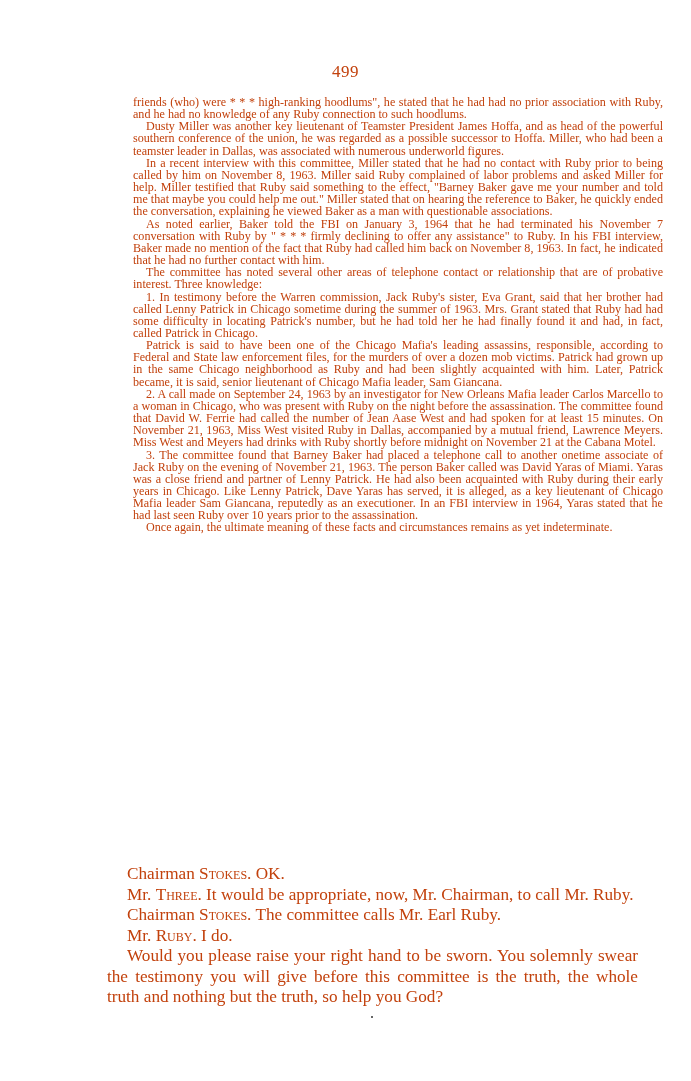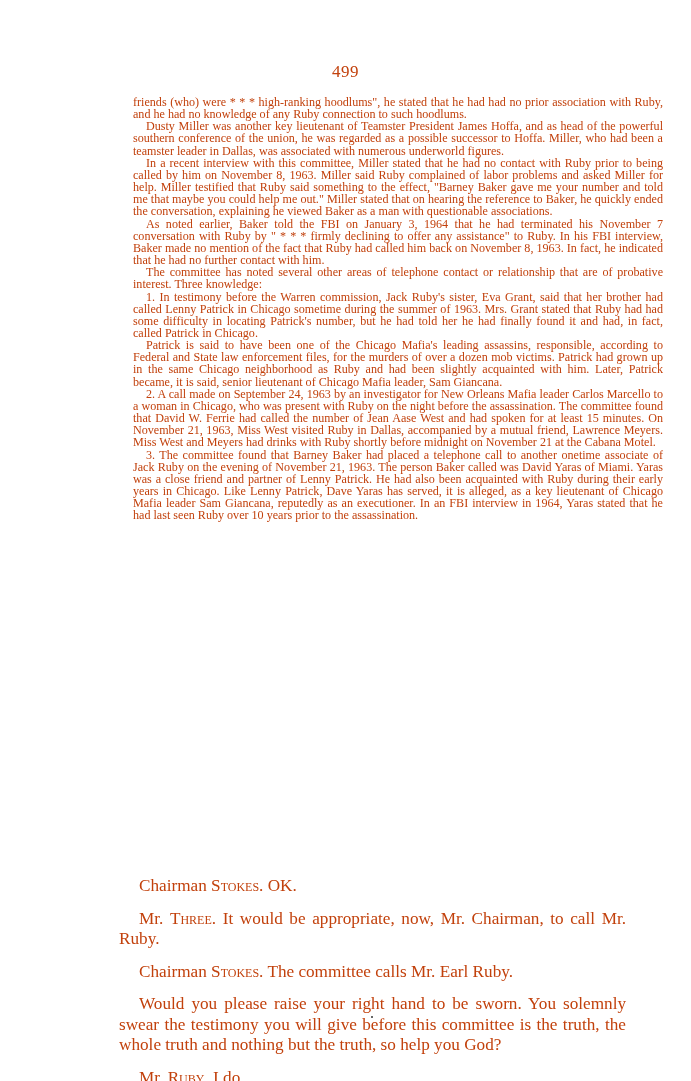--- a/index.html
+++ b/index.html
@@ -16,21 +16,21 @@
   .small-text {
     position: absolute; left: 112px; top: 96px; width: 530px;
     font-size: 12.1px; line-height: 12.15px; text-align: justify; margin-left: 21px;
   }
   .small-text p { margin: 0; text-indent: 13px; }
   .small-text p.first { text-indent: 0; }
   .large-text {
     position: absolute; left: 107px; top: 864px; width: 531px;
     font-size: 17.2px; line-height: 20.5px; text-align: justify;
   }
-  .large-text p { margin: 12px; text-indent: 20px; }
+  .large-text p { margin: 0; text-indent: 20px; }
   .sc { font-variant: small-caps; }
   .dot {
     position: absolute; left: 371px; top: 1016px; width: 2px; height: 2px;
     background: #333; border-radius: 1px;
   }
 </style>
 </head>
 <body>
 
 <div class="page">
@@ -39,38 +39,39 @@
   <div class="small-text">
     <p class="first">friends (who) were * * * high-ranking hoodlums", he stated that he had had no prior association with Ruby, and he had no knowledge of any Ruby connection to such hoodlums.</p>
     <p>Dusty Miller was another key lieutenant of Teamster President James Hoffa, and as head of the powerful southern conference of the union, he was regarded as a possible successor to Hoffa. Miller, who had been a teamster leader in Dallas, was associated with numerous underworld figures.</p>
     <p>In a recent interview with this committee, Miller stated that he had no contact with Ruby prior to being called by him on November 8, 1963. Miller said Ruby complained of labor problems and asked Miller for help. Miller testified that Ruby said something to the effect, "Barney Baker gave me your number and told me that maybe you could help me out." Miller stated that on hearing the reference to Baker, he quickly ended the conversation, explaining he viewed Baker as a man with questionable associations.</p>
     <p>As noted earlier, Baker told the FBI on January 3, 1964 that he had terminated his November 7 conversation with Ruby by " * * * firmly declining to offer any assistance" to Ruby. In his FBI interview, Baker made no mention of the fact that Ruby had called him back on November 8, 1963. In fact, he indicated that he had no further contact with him.</p>
     <p>The committee has noted several other areas of telephone contact or relationship that are of probative interest. Three knowledge:</p>
     <p>1. In testimony before the Warren commission, Jack Ruby's sister, Eva Grant, said that her brother had called Lenny Patrick in Chicago sometime during the summer of 1963. Mrs. Grant stated that Ruby had had some difficulty in locating Patrick's number, but he had told her he had finally found it and had, in fact, called Patrick in Chicago.</p>
     <p>Patrick is said to have been one of the Chicago Mafia's leading assassins, responsible, according to Federal and State law enforcement files, for the murders of over a dozen mob victims. Patrick had grown up in the same Chicago neighborhood as Ruby and had been slightly acquainted with him. Later, Patrick became, it is said, senior lieutenant of Chicago Mafia leader, Sam Giancana.</p>
     <p>2. A call made on September 24, 1963 by an investigator for New Orleans Mafia leader Carlos Marcello to a woman in Chicago, who was present with Ruby on the night before the assassination. The committee found that David W. Ferrie had called the number of Jean Aase West and had spoken for at least 15 minutes. On November 21, 1963, Miss West visited Ruby in Dallas, accompanied by a mutual friend, Lawrence Meyers. Miss West and Meyers had drinks with Ruby shortly before midnight on November 21 at the Cabana Motel.</p>
     <p>3. The committee found that Barney Baker had placed a telephone call to another onetime associate of Jack Ruby on the evening of November 21, 1963. The person Baker called was David Yaras of Miami. Yaras was a close friend and partner of Lenny Patrick. He had also been acquainted with Ruby during their early years in Chicago. Like Lenny Patrick, Dave Yaras has served, it is alleged, as a key lieutenant of Chicago Mafia leader Sam Giancana, reputedly as an executioner. In an FBI interview in 1964, Yaras stated that he had last seen Ruby over 10 years prior to the assassination.</p>
+    <p>Once again, the ultimate meaning of these facts and circumstances remains as yet indeterminate.</p>
   </div>
 
   <div class="large-text">
     <p>
       <span>Chairman</span>
       <span class="sc">Stokes</span><span>. OK.</span>
     </p>
     <p>
       <span>Mr.</span>
       <span class="sc">Three</span><span>. It would be appropriate, now, Mr. Chairman, to call Mr. Ruby.</span>
     </p>
     <p>
       <span>Chairman</span>
       <span class="sc">Stokes</span><span>. The committee calls Mr. Earl Ruby.</span>
     </p>
     <p>
-      <span>Would you please raise your right hand to be sworn. You solemnly swear the testimony you will give before this committee is the truth, the whole truth and nothing but the truth, so help you God?</span>
+      <span>Mr.</span>
+      <span class="sc">Ruby</span><span>. I do.</span>
     </p>
     <p>
-      <span>Mr.</span>
-      <span class="sc">Ruby</span><span>. I do.</span>
+      <span>Would you please raise your right hand to be sworn. You solemnly swear the testimony you will give before this committee is the truth, the whole truth and nothing but the truth, so help you God?</span>
     </p>
   </div>
 
   <div class="dot"></div>
 </div>
 
 </body></html>

